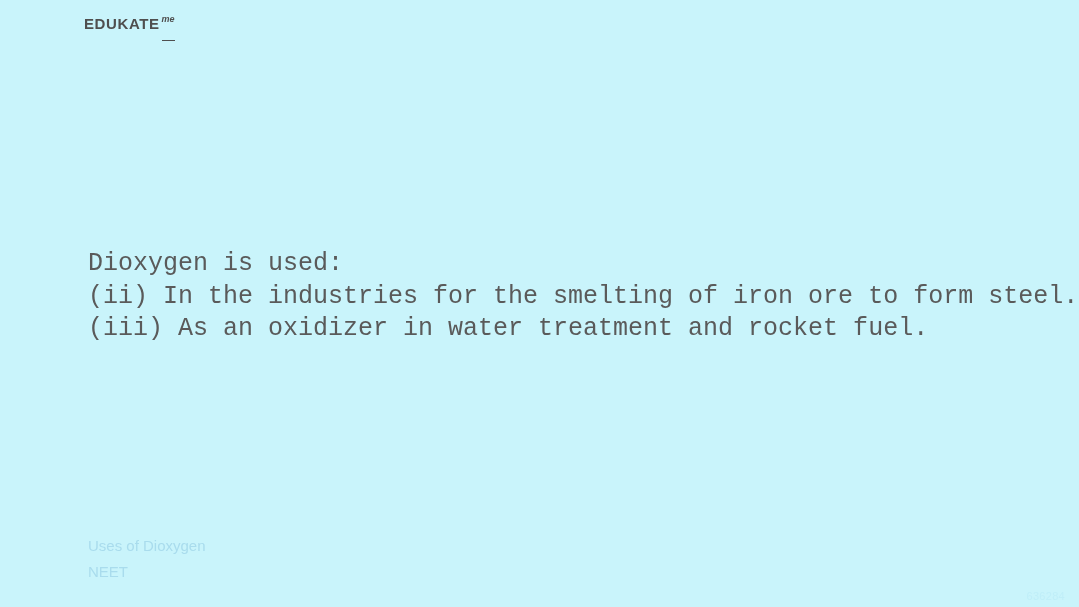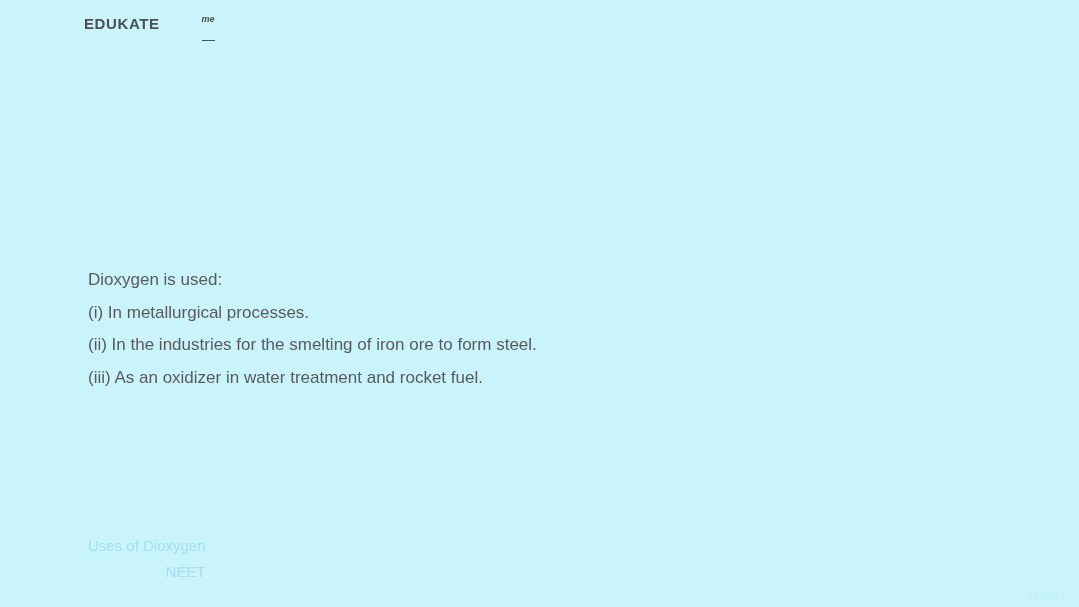--- a/index.html
+++ b/index.html
@@ -22,21 +22,20 @@
   }
 
   
   .brand {
     position: absolute;
     left: 84px;
     top: 16px;
     display: flex;
     align-items: flex-start;
     line-height: 1;
-    gap: 40px;
   }
   .brand-word {
     font-size: 15px;
     font-weight: bold;
     letter-spacing: 0.6px;
     color: #4f4f4f;
     font-family: "Liberation Sans", sans-serif;
   }
   .brand-sup {
     font-size: 9px;
@@ -61,42 +60,42 @@
     color: #555555;
     letter-spacing: -0.5px;
     white-space: nowrap;
     line-height: 1.1;
   }
 
   
   .body-block {
     position: absolute;
     left: 88px;
-    top: 264px;
+    top: 248px;
     color: #5a5a5a;
-    font-size: 17px;
+    font-size: 25px;
     line-height: 32.5px;
     white-space: nowrap;
+    font-family: Liberation Mono, monospace;
   }
   .body-line {
     display: block;
   }
 
   
   .footer {
     position: absolute;
     left: 88px;
     top: 533px;
     color: #a9dced;
     font-size: 15px;
     line-height: 26px;
   }
   .footer-line {
     display: block;
-    text-align: right;
   }
 
   
   .watermark {
     position: absolute;
     right: 14px;
     bottom: 5px;
     color: #bfeef8;
     font-size: 11px;
     letter-spacing: 0.3px;
@@ -109,21 +108,20 @@
 <div class="slide">
 
   <div class="brand">
     <span class="brand-word">EDUKATE</span>
     <span class="brand-sup">me</span>
   </div>
 
 
   <div class="body-block">
     <span class="body-line">Dioxygen is used:</span>
-    <span class="body-line">(i) In metallurgical processes.</span>
     <span class="body-line">(ii) In the industries for the smelting of iron ore to form steel.</span>
     <span class="body-line">(iii) As an oxidizer in water treatment and rocket fuel.</span>
   </div>
 
   <div class="footer">
     <span class="footer-line">Uses of Dioxygen</span>
     <span class="footer-line">NEET</span>
   </div>
 
   <div class="watermark">636284</div>

